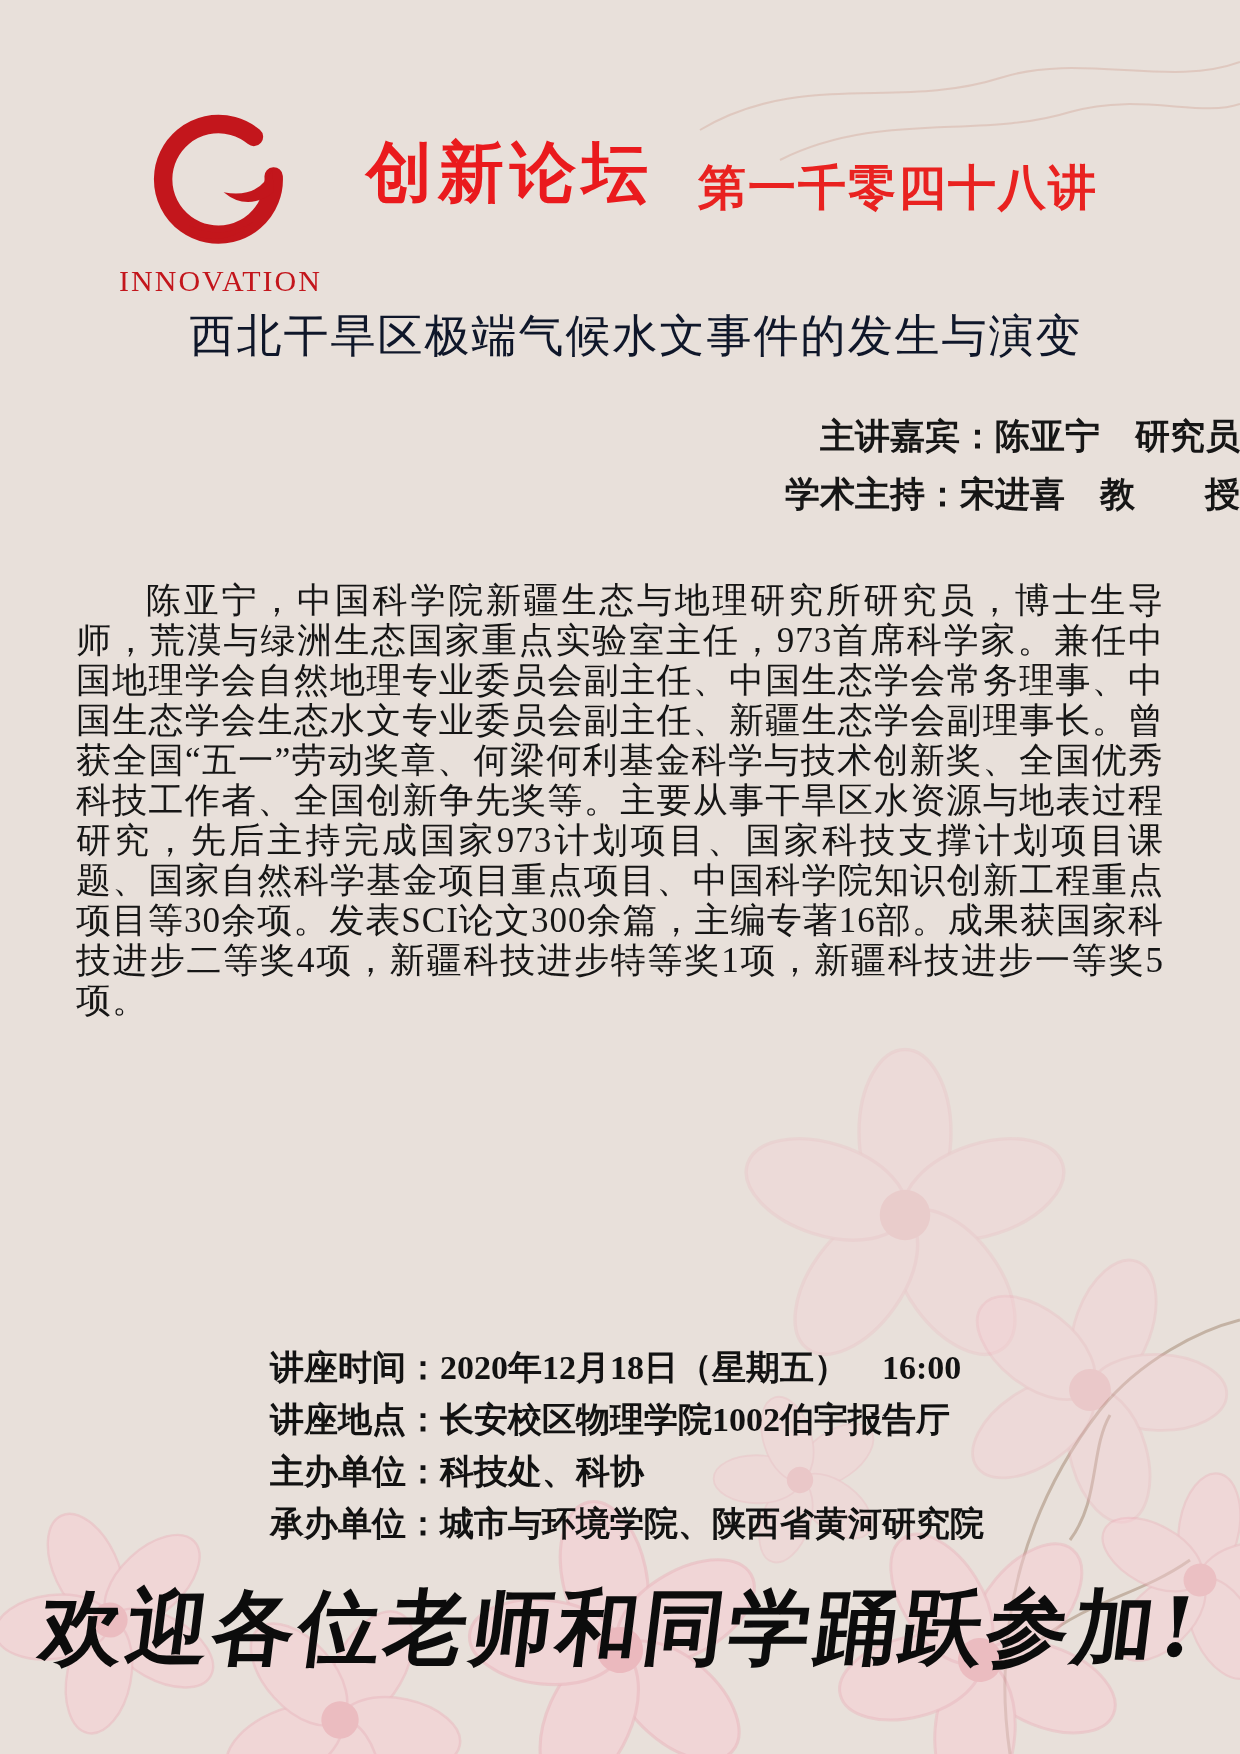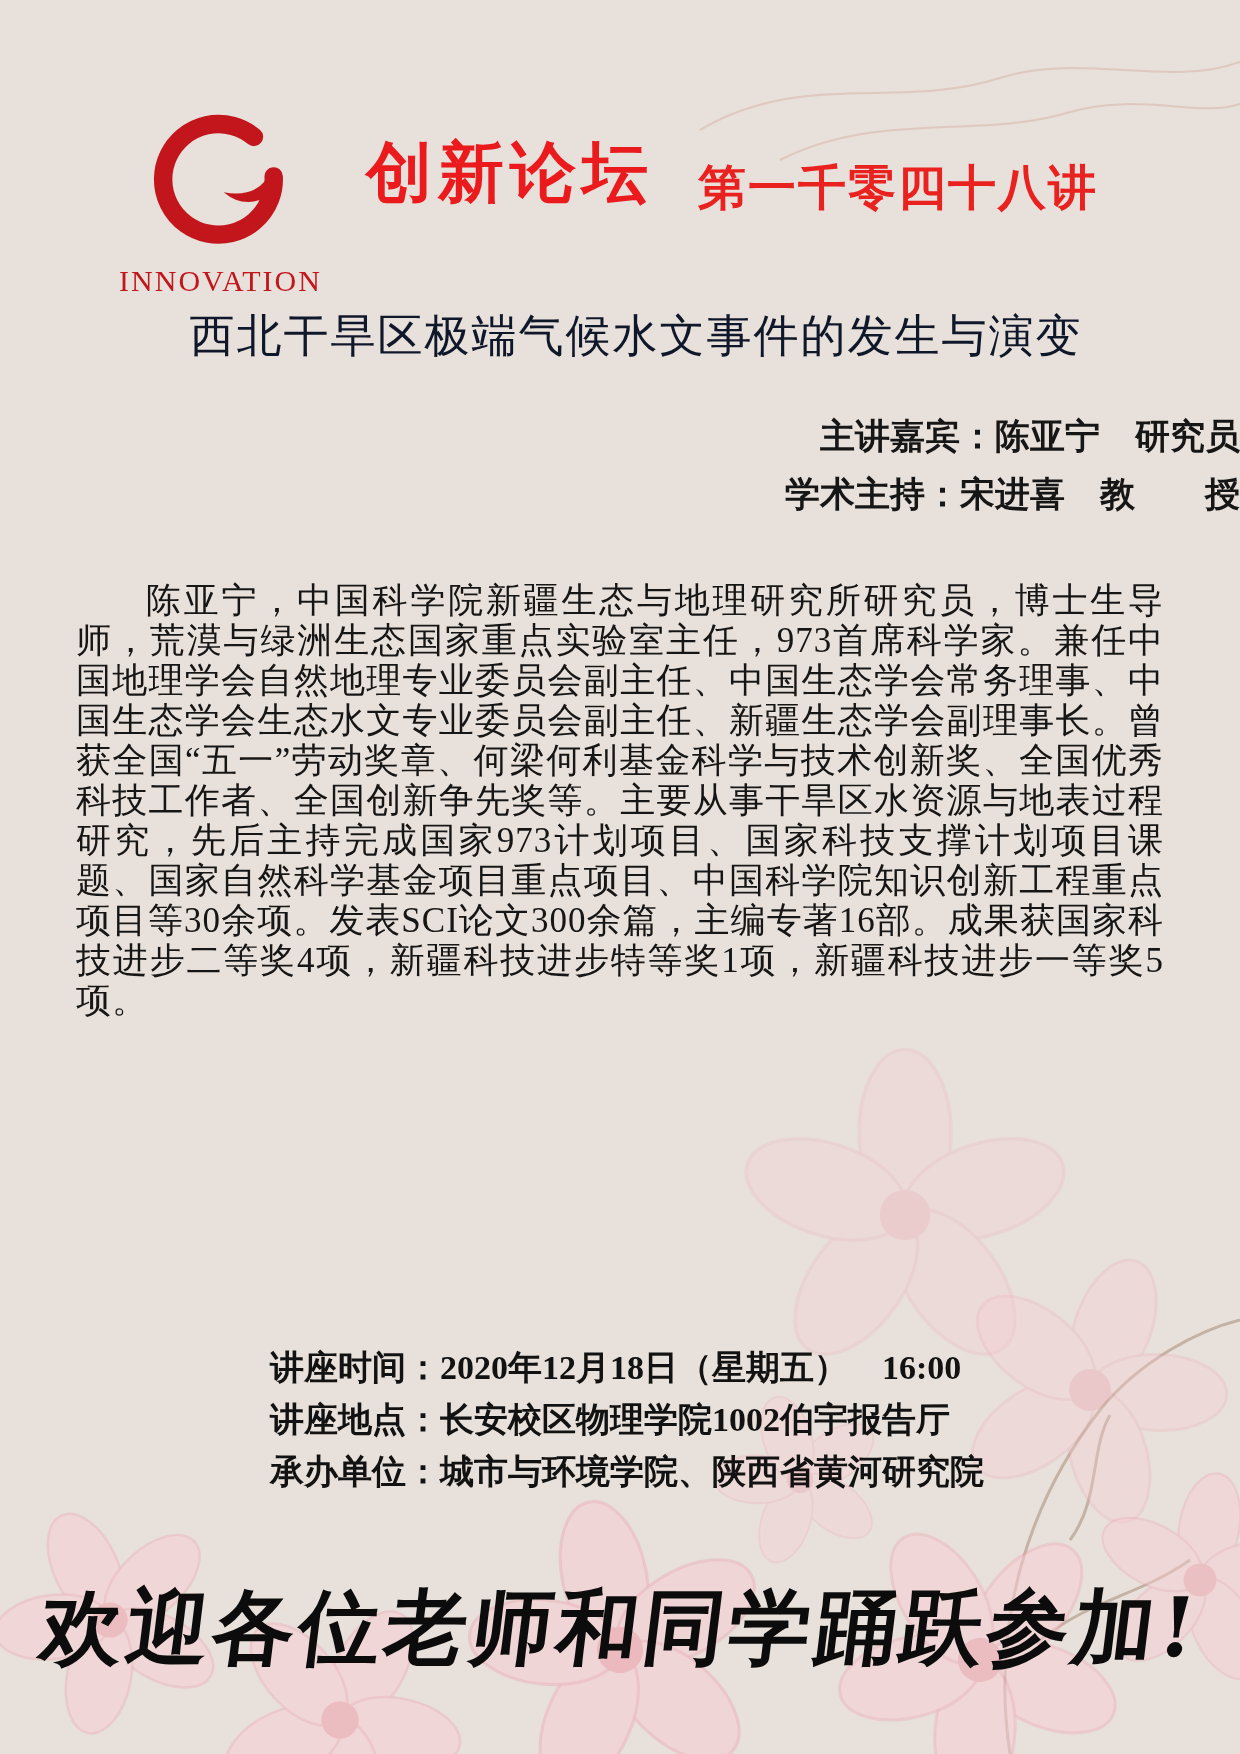--- a/index.html
+++ b/index.html
@@ -98,18 +98,19 @@
   <div class="speakers">
     <div class="line">主讲嘉宾：陈亚宁　研究员</div>
     <div class="line">学术主持：宋进喜　教　　授</div>
   </div>
 
   <p class="bio">陈亚宁，中国科学院新疆生态与地理研究所研究员，博士生导师，荒漠与绿洲生态国家重点实验室主任，973首席科学家。兼任中国地理学会自然地理专业委员会副主任、中国生态学会常务理事、中国生态学会生态水文专业委员会副主任、新疆生态学会副理事长。曾获全国“五一”劳动奖章、何梁何利基金科学与技术创新奖、全国优秀科技工作者、全国创新争先奖等。主要从事干旱区水资源与地表过程研究，先后主持完成国家973计划项目、国家科技支撑计划项目课题、国家自然科学基金项目重点项目、中国科学院知识创新工程重点项目等30余项。发表SCI论文300余篇，主编专著16部。成果获国家科技进步二等奖4项，新疆科技进步特等奖1项，新疆科技进步一等奖5项。</p>
 
   <div class="details">
     <div class="line">讲座时间：2020年12月18日（星期五）　16:00</div>
     <div class="line">讲座地点：长安校区物理学院1002伯宇报告厅</div>
+    <div class="line">主办单位：科技处、科协</div>
     <div class="line">承办单位：城市与环境学院、陕西省黄河研究院</div>
   </div>
 
   <div class="footer">欢迎各位老师和同学踊跃参加!</div>
 
 </div>
 
 </body></html>

